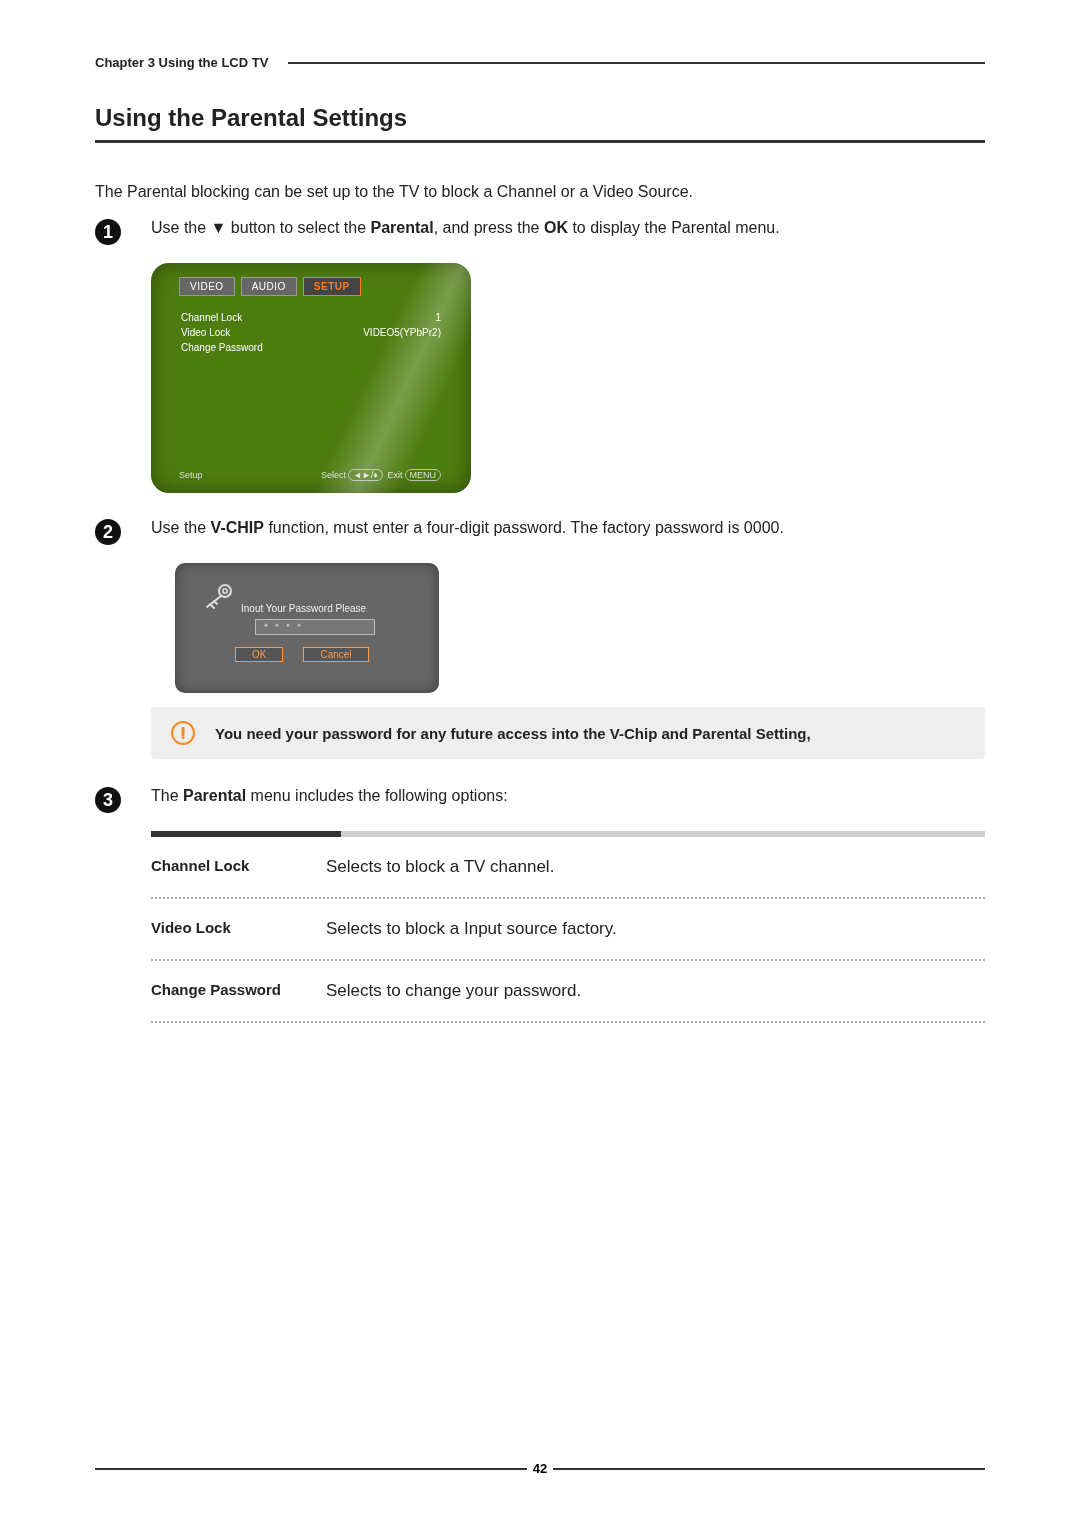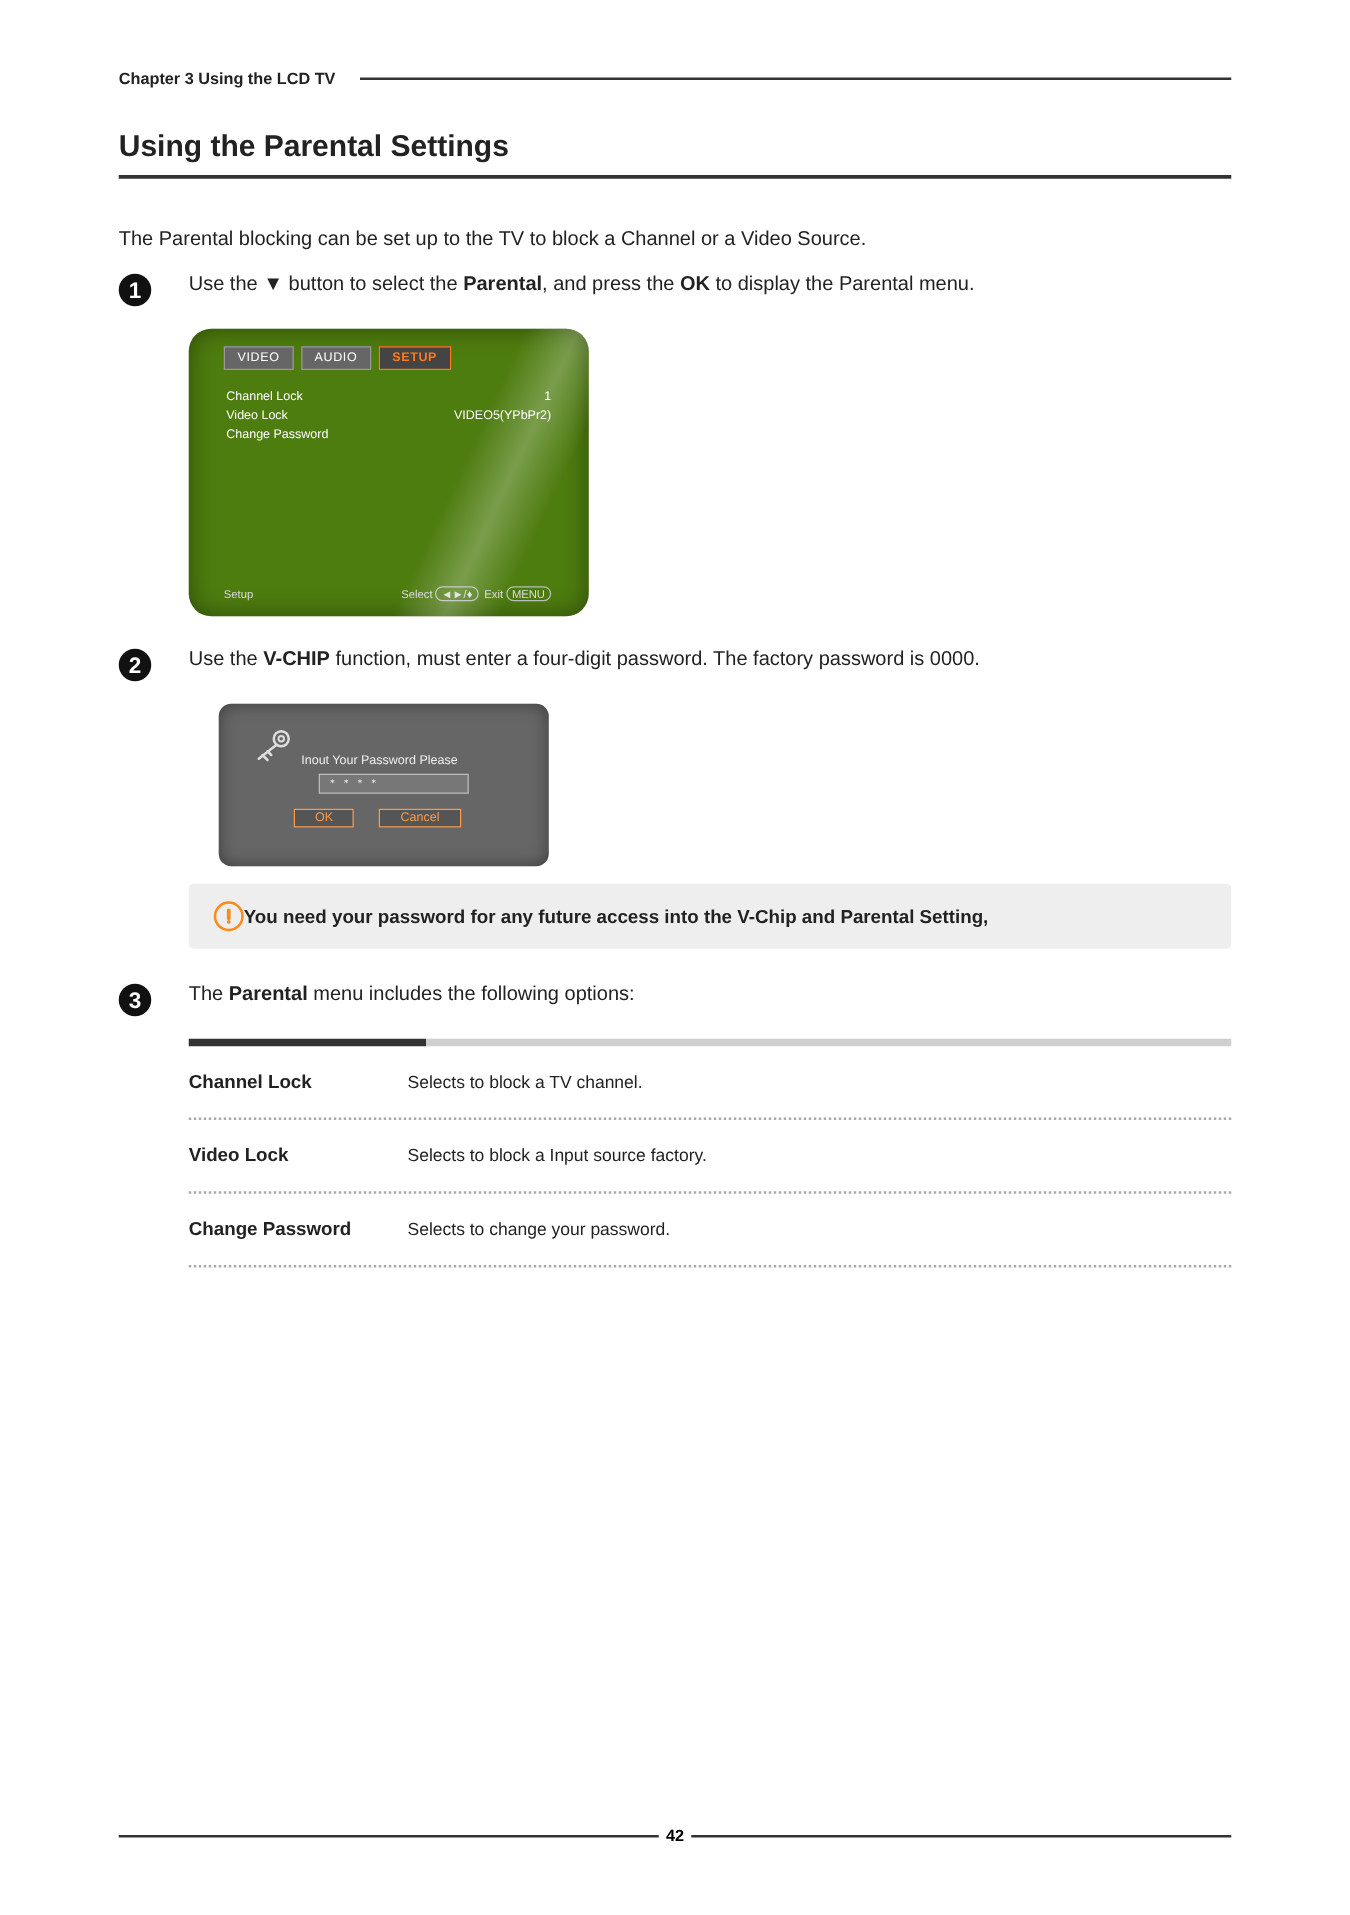--- a/index.html
+++ b/index.html
@@ -29,33 +29,33 @@
 .tv-footer { position:absolute; bottom:12px; left:28px; right:28px; display:flex; justify-content:space-between; color:#ddd; font-size:9px; align-items:center; }
 .nav-pill { border:1px solid #bbb; border-radius:7px; padding:0 4px; margin:0 2px; display:inline-block; }
 
 .pw-panel { width:264px; height:130px; background:#666; border-radius:10px; margin:8px 0 14px 80px; position:relative; color:#fff; font-size:10px; box-shadow:inset 0 0 14px rgba(0,0,0,.4); }
 .pw-icon { position:absolute; left:26px; top:20px; }
 .pw-prompt { position:absolute; left:66px; top:40px; font-size:10px; color:#eee; }
 .pw-field { position:absolute; left:80px; top:56px; width:120px; height:16px; border:1px solid #bbb; background:#777; color:#eee; font-size:8px; padding-left:6px; line-height:14px; letter-spacing:3px; }
 .pw-btns { position:absolute; left:60px; top:84px; display:flex; gap:20px; }
 .pw-btn { border:1px solid #ff9a4a; color:#ff9a4a; font-size:10px; padding:1px 16px; background:#555; }
 
-.warn-box { background:#eee; border-radius:4px; padding:14px 20px; margin:0 0 28px 56px; display:flex; align-items:center; }
+.warn-box { background:#eee; border-radius:4px; padding:14px 20px; margin:0 0 28px 56px; display:flex; align-items:center; gap:20px; }
 .warn-icon { width:24px; height:24px; border:2px solid #ff8a1a; border-radius:50%; position:relative; flex-shrink:0; }
 .warn-icon::before { content:""; position:absolute; left:50%; top:4px; width:3px; height:9px; background:#ff8a1a; transform:translateX(-50%); border-radius:1px; }
 .warn-icon::after { content:""; position:absolute; left:50%; bottom:4px; width:3px; height:3px; background:#ff8a1a; border-radius:50%; transform:translateX(-50%); }
 .warn-text { font-weight:bold; font-size:15px; color:#222; }
 
 .opt-block { margin-left:56px; margin-top:8px; }
 .opt-topbars { height:6px; }
 .bar-dark { height:6px; background:#333; width:190px; display:inline-block; vertical-align:top; }
 .bar-light { height:6px; background:#cfcfcf; display:inline-block; vertical-align:top; width:calc(100% - 190px); }
 .opt-row { display:flex; border-bottom:2px dotted #aaa; padding:20px 0; }
 .opt-name { width:175px; font-weight:bold; font-size:15px; color:#222; }
-.opt-desc { font-size:14px; color:#222; }
+.opt-desc { font-size:17px; color:#222; }
 
 .page-num-wrap { position:absolute; bottom:56px; left:95px; right:95px; display:flex; align-items:center; }
 .pn-line { flex:1; height:2px; background:#333; }
 .pn-num { font-size:13px; font-weight:bold; padding:0 6px; }
 </style>
 </head>
 <body>
 
 <div class="page">
 

